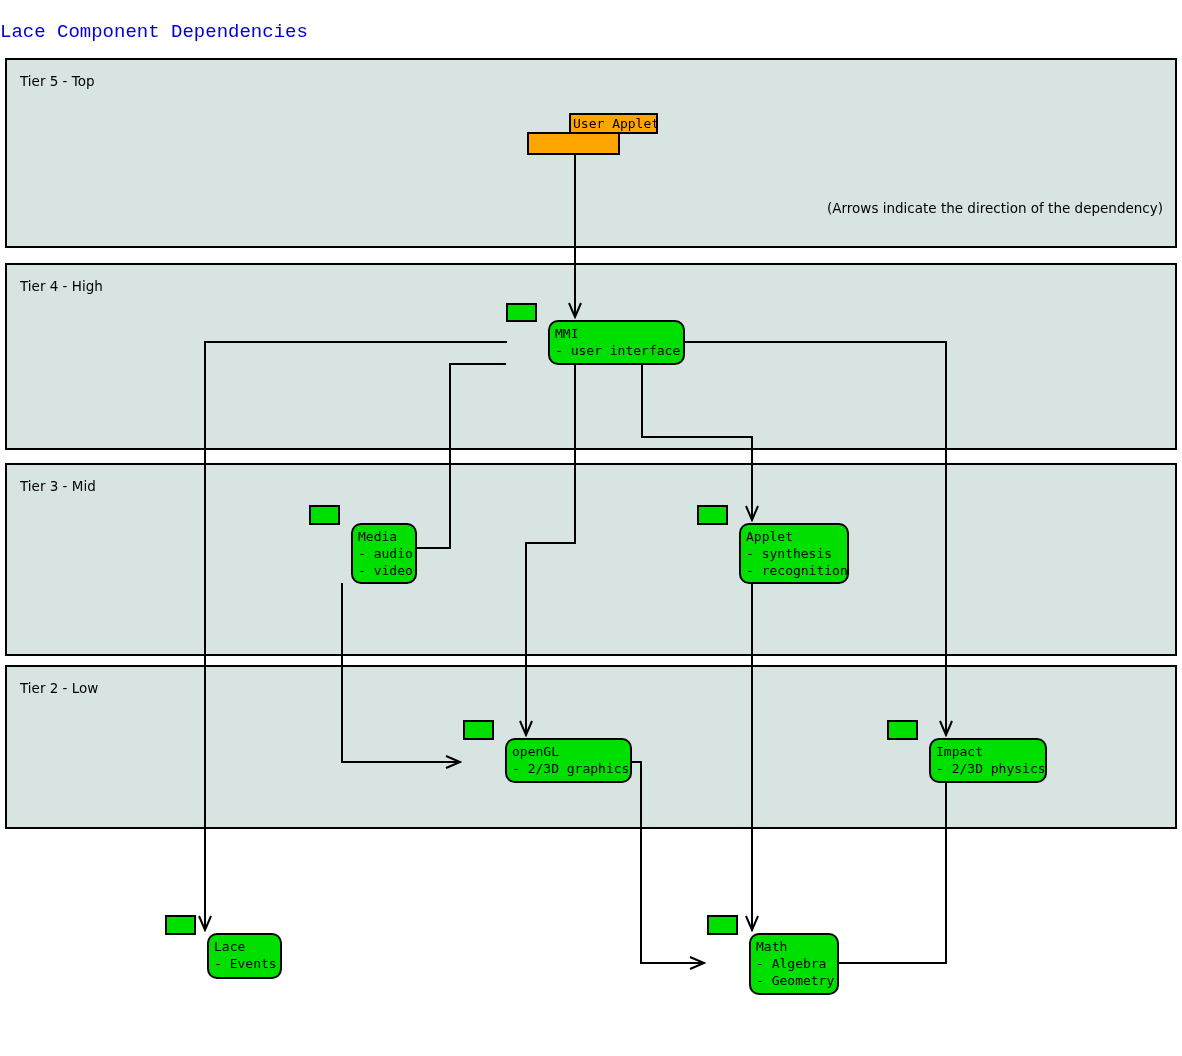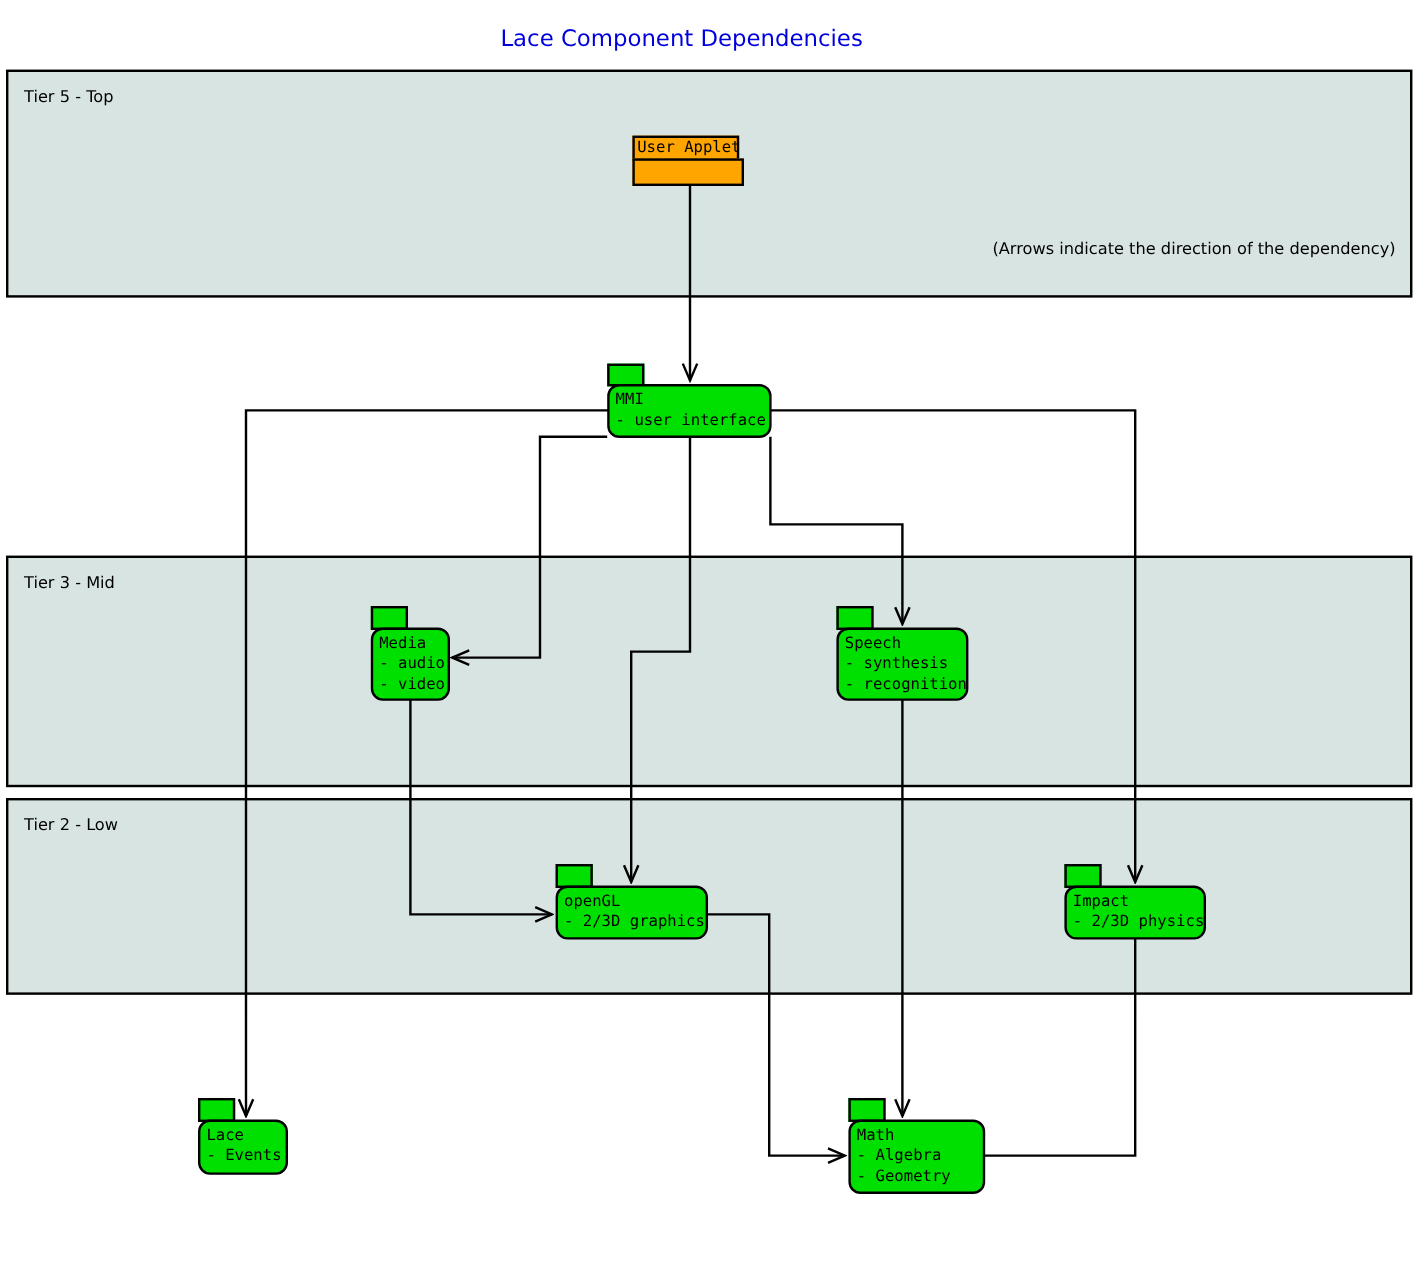--- a/index.html
+++ b/index.html
@@ -2,57 +2,60 @@
 <html style="--tier-fill: #d8e4e2; --green: #00e000; --orange: #ffa500; --title-blue: #0000dd;"><head>
 <meta charset="utf-8">
 <style>
   html,body { margin:0; padding:0; background:#ffffff; }
   .canvas {
     position:relative; width:1182px; height:1056px; background:#ffffff;
     font-family:"DejaVu Sans","Liberation Sans",sans-serif; color:#000;
     overflow:hidden;
   }
   .title {
-    position:absolute; top:21px; left:0; width:1136px; text-align:center;
-    font-size:19px; color:var(--title-blue,#0000dd);
+    position:absolute; top:21px; left:0; width:1136px; text-align:left;
+    font-size:19px; color:var(--title-blue,#0000dd);font-family:Liberation Mono, monospace;
   }
   .tier {
     position:absolute; left:5px; width:1172px; box-sizing:border-box;
     background:var(--tier-fill,#d8e4e2); border:2px solid #000; z-index:1;
   }
   .tier-label {
     position:absolute; top:13px; left:13px; font-size:13.5px; color:#000;
   }
   .note {
     position:absolute; top:200px; left:823px; width:340px; text-align:right;
     font-size:13.5px; z-index:2;
   }
   svg.edges { position:absolute; top:0; left:0; z-index:2; }
   .pkg-tab, .applet-label, .pkg-body, .applet-body {
     position:absolute; box-sizing:border-box; border:2px solid #000; z-index:3;
   }
   .pkg-tab, .pkg-body { background:var(--green,#00e000); }
   .applet-label, .applet-body { background:var(--orange,#ffa500); }
   .pkg-body, .applet-label {
     font-family:"DejaVu Sans Mono","Liberation Mono",monospace;
-    font-size:13px; line-height:17px; white-space:nowrap;
+    font-size:13px; line-height:17px; white-space:nowrap;margin-left:42px;
   }
   .pkg-body { padding:3px 0 0 5px;border-radius:10px; }
   .applet-label { padding:0 0 0 2px; line-height:17px; }
   .pkg-name, .pkg-item { height:17px; }
 </style>
 </head>
 <body>
 
 <div class="canvas">
 
   <div class="title">Lace Component Dependencies</div>
 
   <div class="tier" style="top:58px;height:190px;text-align:center;">
     <div class="tier-label">Tier 5 - Top</div>
+  </div>
+  <div class="tier" style="top:263px;height:187px;">
+    <div class="tier-label">Tier 4 - High</div>
   </div>
   <div class="tier" style="top:463px;height:193px;text-decoration:underline;">
     <div class="tier-label">Tier 3 - Mid</div>
   </div>
   <div class="tier" style="top:665px;height:164px;">
     <div class="tier-label">Tier 2 - Low</div>
   </div>
 
   <div class="note">(Arrows indicate the direction of the dependency)</div>
 
@@ -94,21 +97,21 @@
     <div class="pkg-body" style="left:309px;top:523px;width:66px;height:61px;">
       <div class="pkg-name">Media</div>
       <div class="pkg-item">- audio</div>
       <div class="pkg-item">- video</div>
     </div>
   </div>
 
   <div>
     <div class="pkg-tab" style="left:697px;top:505px;width:31px;height:20px;"></div>
     <div class="pkg-body" style="left:697px;top:523px;width:110px;height:61px;">
-      <div class="pkg-name">Speech</div>
+      <div class="pkg-name">Applet</div>
       <div class="pkg-item">- synthesis</div>
       <div class="pkg-item">- recognition</div>
     </div>
   </div>
 
   <div>
     <div class="pkg-tab" style="left:463px;top:720px;width:31px;height:20px;"></div>
     <div class="pkg-body" style="left:463px;top:738px;width:127px;height:45px;">
       <div class="pkg-name">openGL</div>
       <div class="pkg-item">- 2/3D graphics</div>
@@ -126,20 +129,20 @@
   <div>
     <div class="pkg-tab" style="left:165px;top:915px;width:31px;height:20px;"></div>
     <div class="pkg-body" style="left:165px;top:933px;width:75px;height:46px;">
       <div class="pkg-name">Lace</div>
       <div class="pkg-item">- Events</div>
     </div>
   </div>
 
   <div>
     <div class="pkg-tab" style="left:707px;top:915px;width:31px;height:20px;"></div>
-    <div class="pkg-body" style="left:707px;top:933px;width:114px;height:62px;">
+    <div class="pkg-body" style="left:707px;top:933px;width:90px;height:62px;">
       <div class="pkg-name">Math</div>
       <div class="pkg-item">- Algebra</div>
       <div class="pkg-item">- Geometry</div>
     </div>
   </div>
 
 </div>
 
 </body></html>

